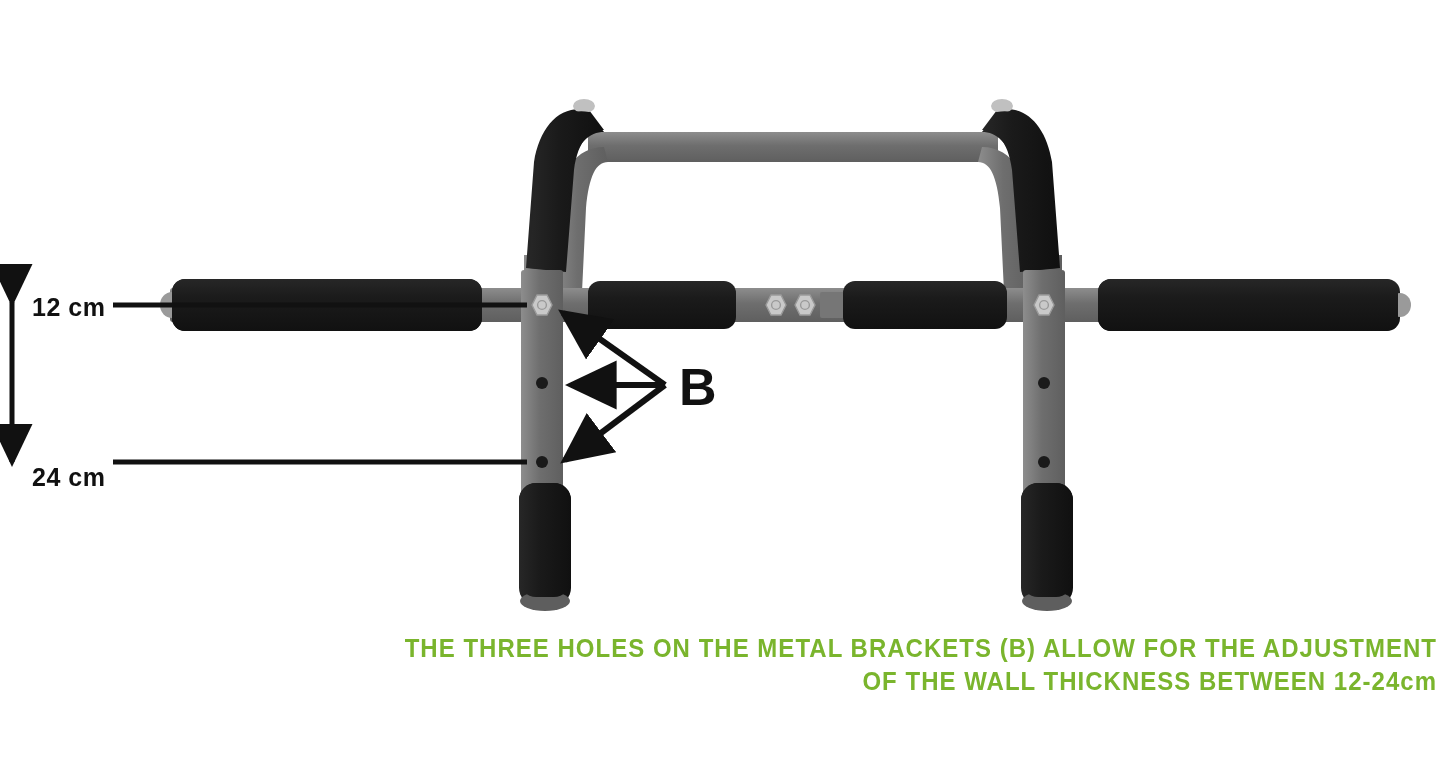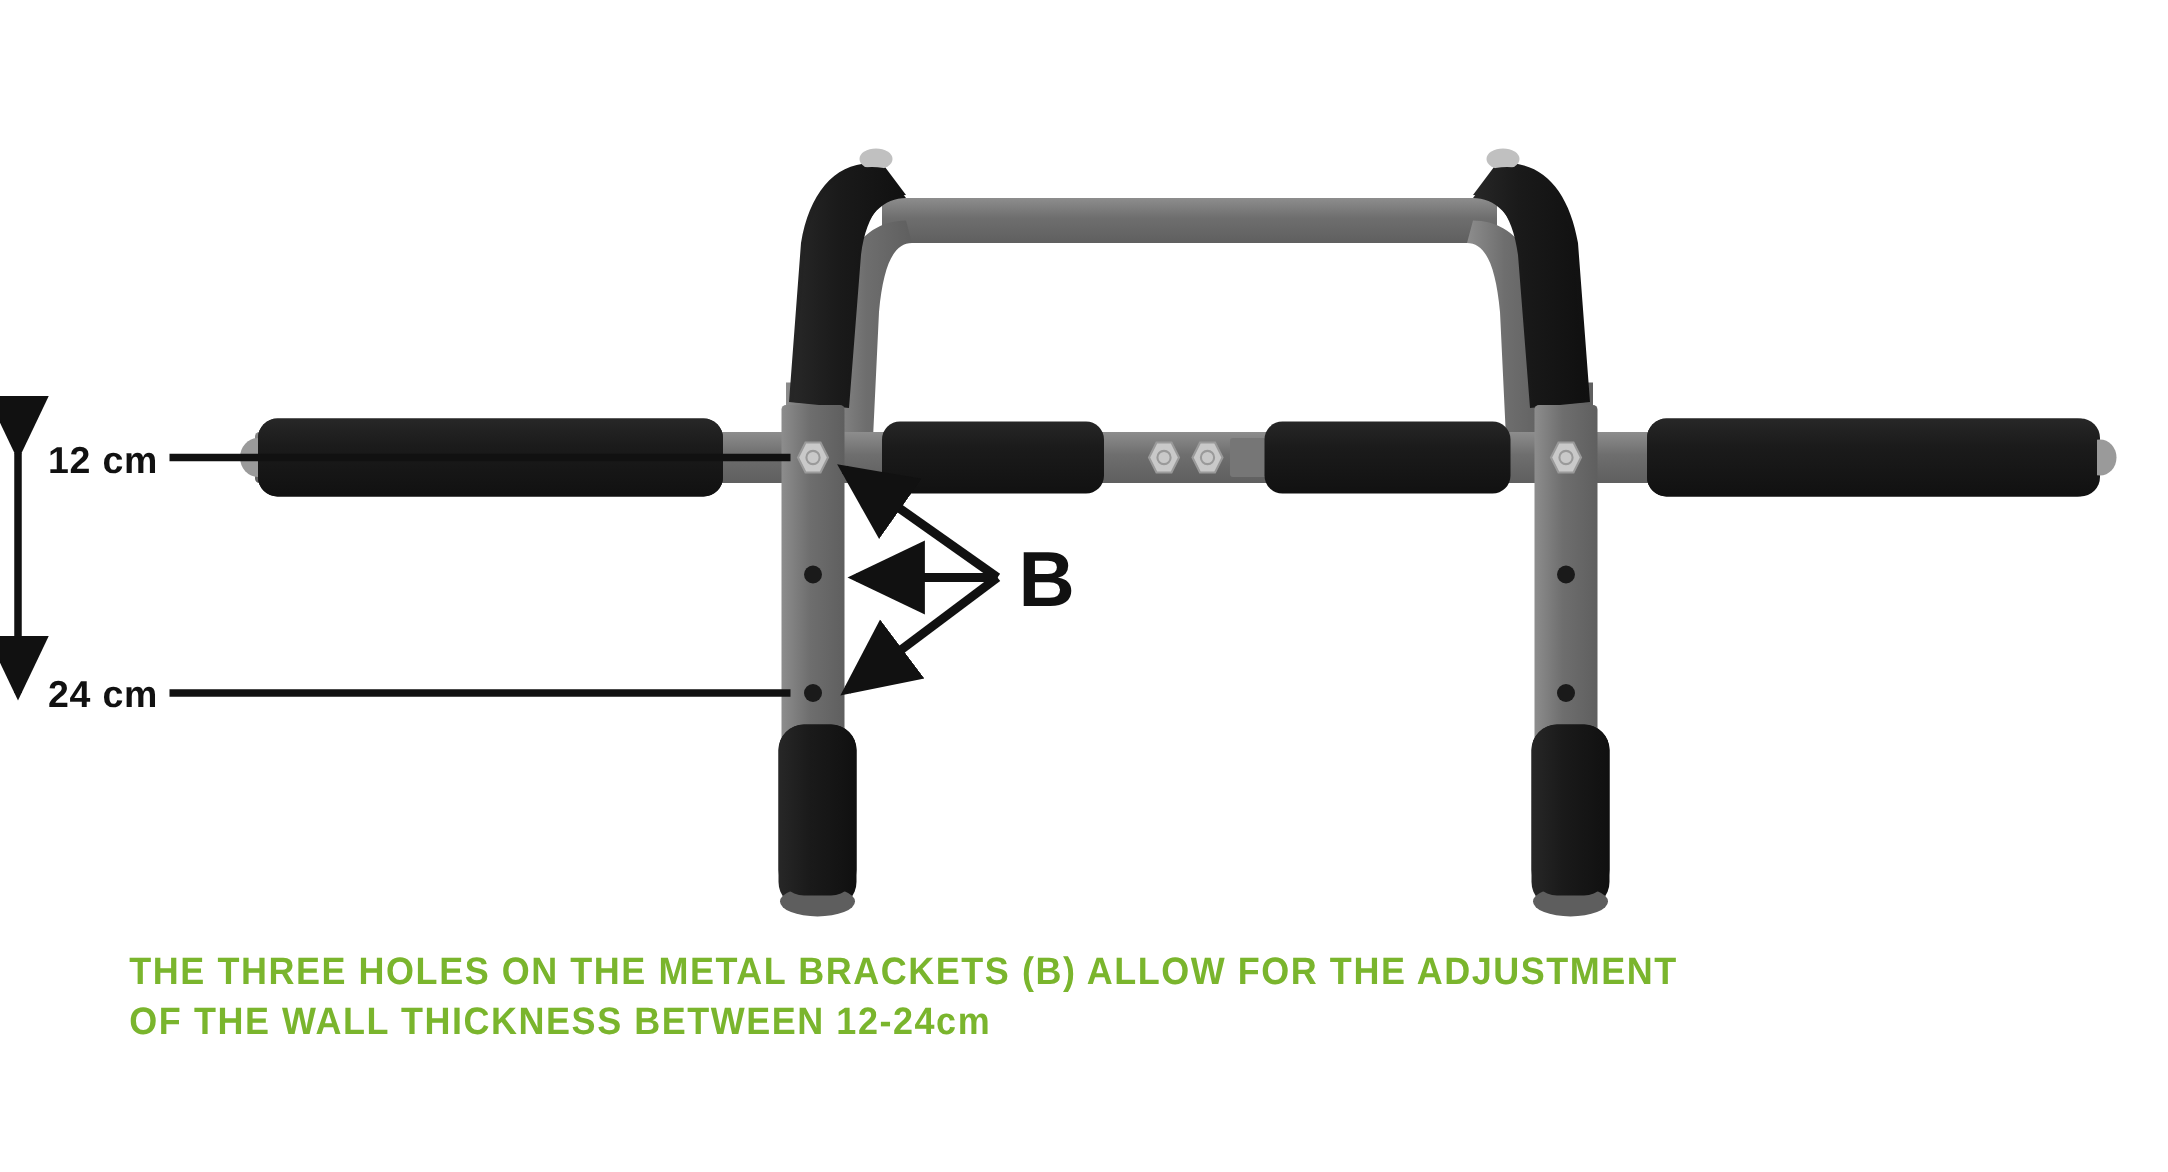--- a/index.html
+++ b/index.html
@@ -32,37 +32,37 @@
   .dim-text {
     position: absolute;
     font-family: "Liberation Sans", sans-serif;
     font-size: 25px;
     font-weight: 700;
     color: #111111;
     letter-spacing: 0.5px;
     white-space: nowrap;
   }
   #dim-12-label { left: 32px; top: 293px; }
-  #dim-24-label { left: 32px; top: 449px; }
+  #dim-24-label { left: 32px; top: 463px; }
   #bracket-letter-b {
     position: absolute;
     left: 679px;
     top: 361px;
     font-family: "Liberation Sans", sans-serif;
     font-size: 52px;
     font-weight: 700;
     color: #111111;
     line-height: 1;
     white-space: nowrap;
   }
   .caption-block {
     position: absolute;
     left: 0;
     width: 1445px;
-    text-align: left;
+    text-align: right;
     padding-right: 8px;
     box-sizing: border-box;
   }
   #caption-en {
     top: 632px;
   }
   #caption-de {
     top: 703px;
   }
   .caption-line {

